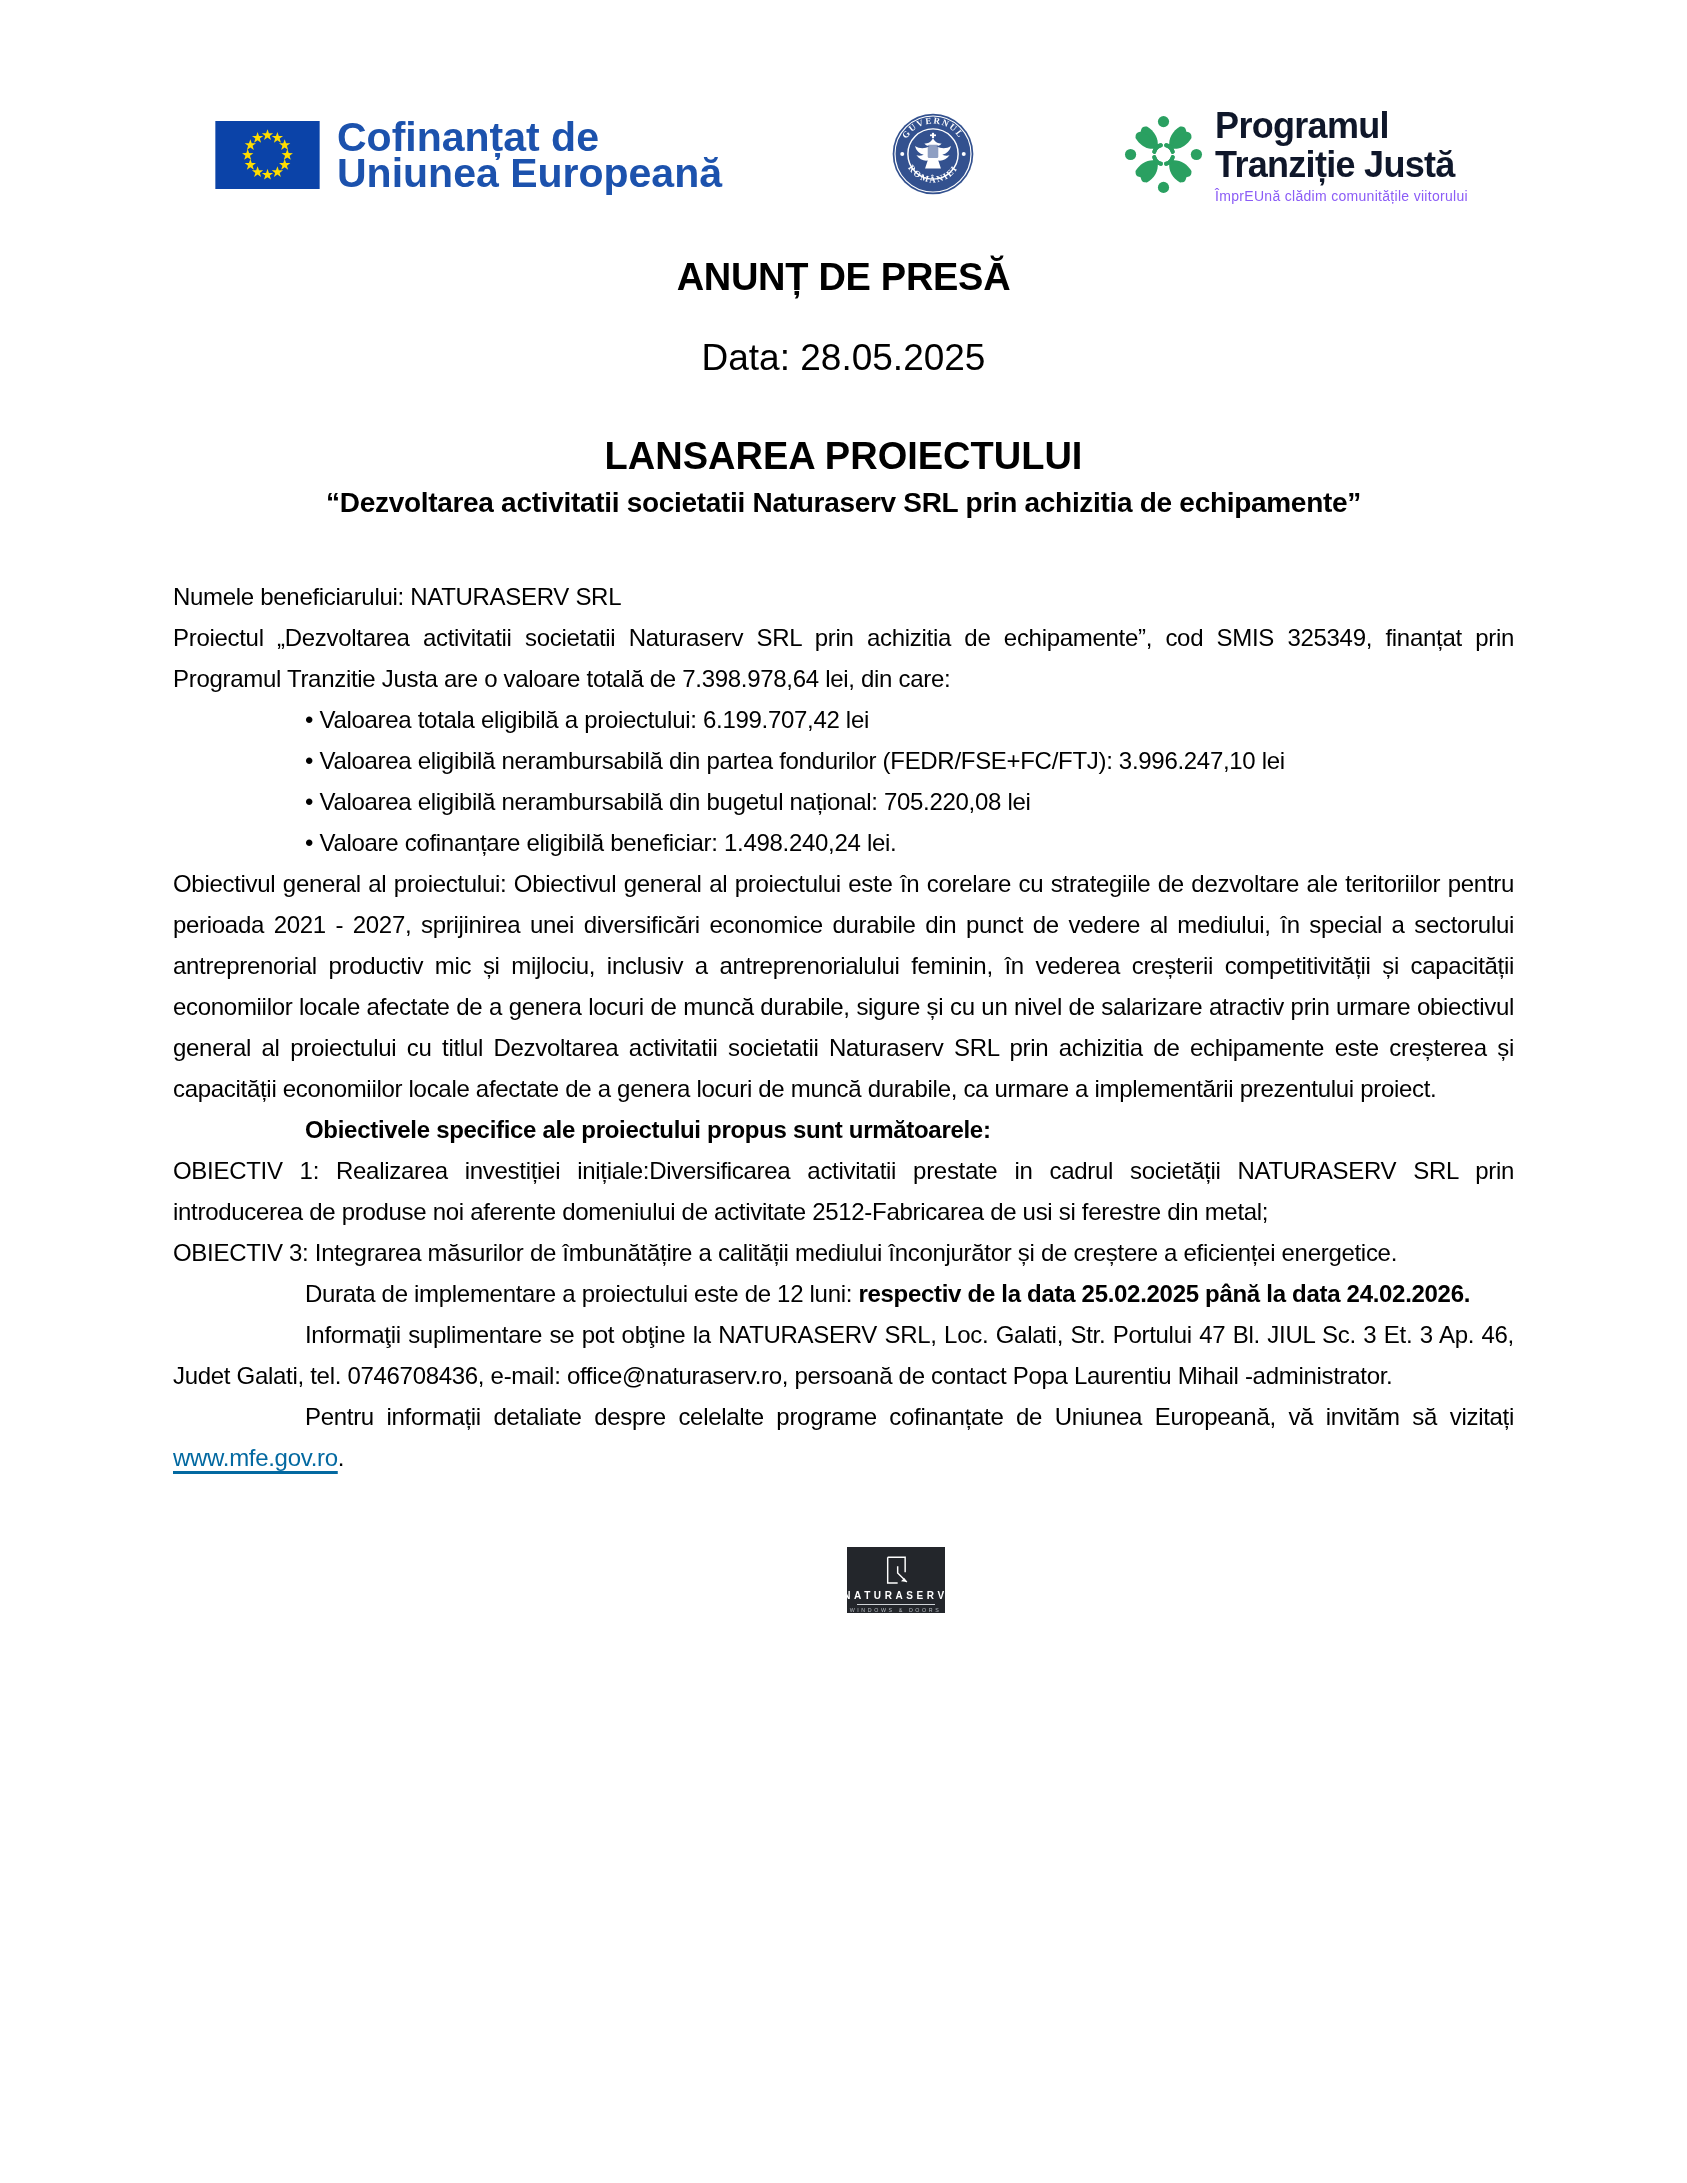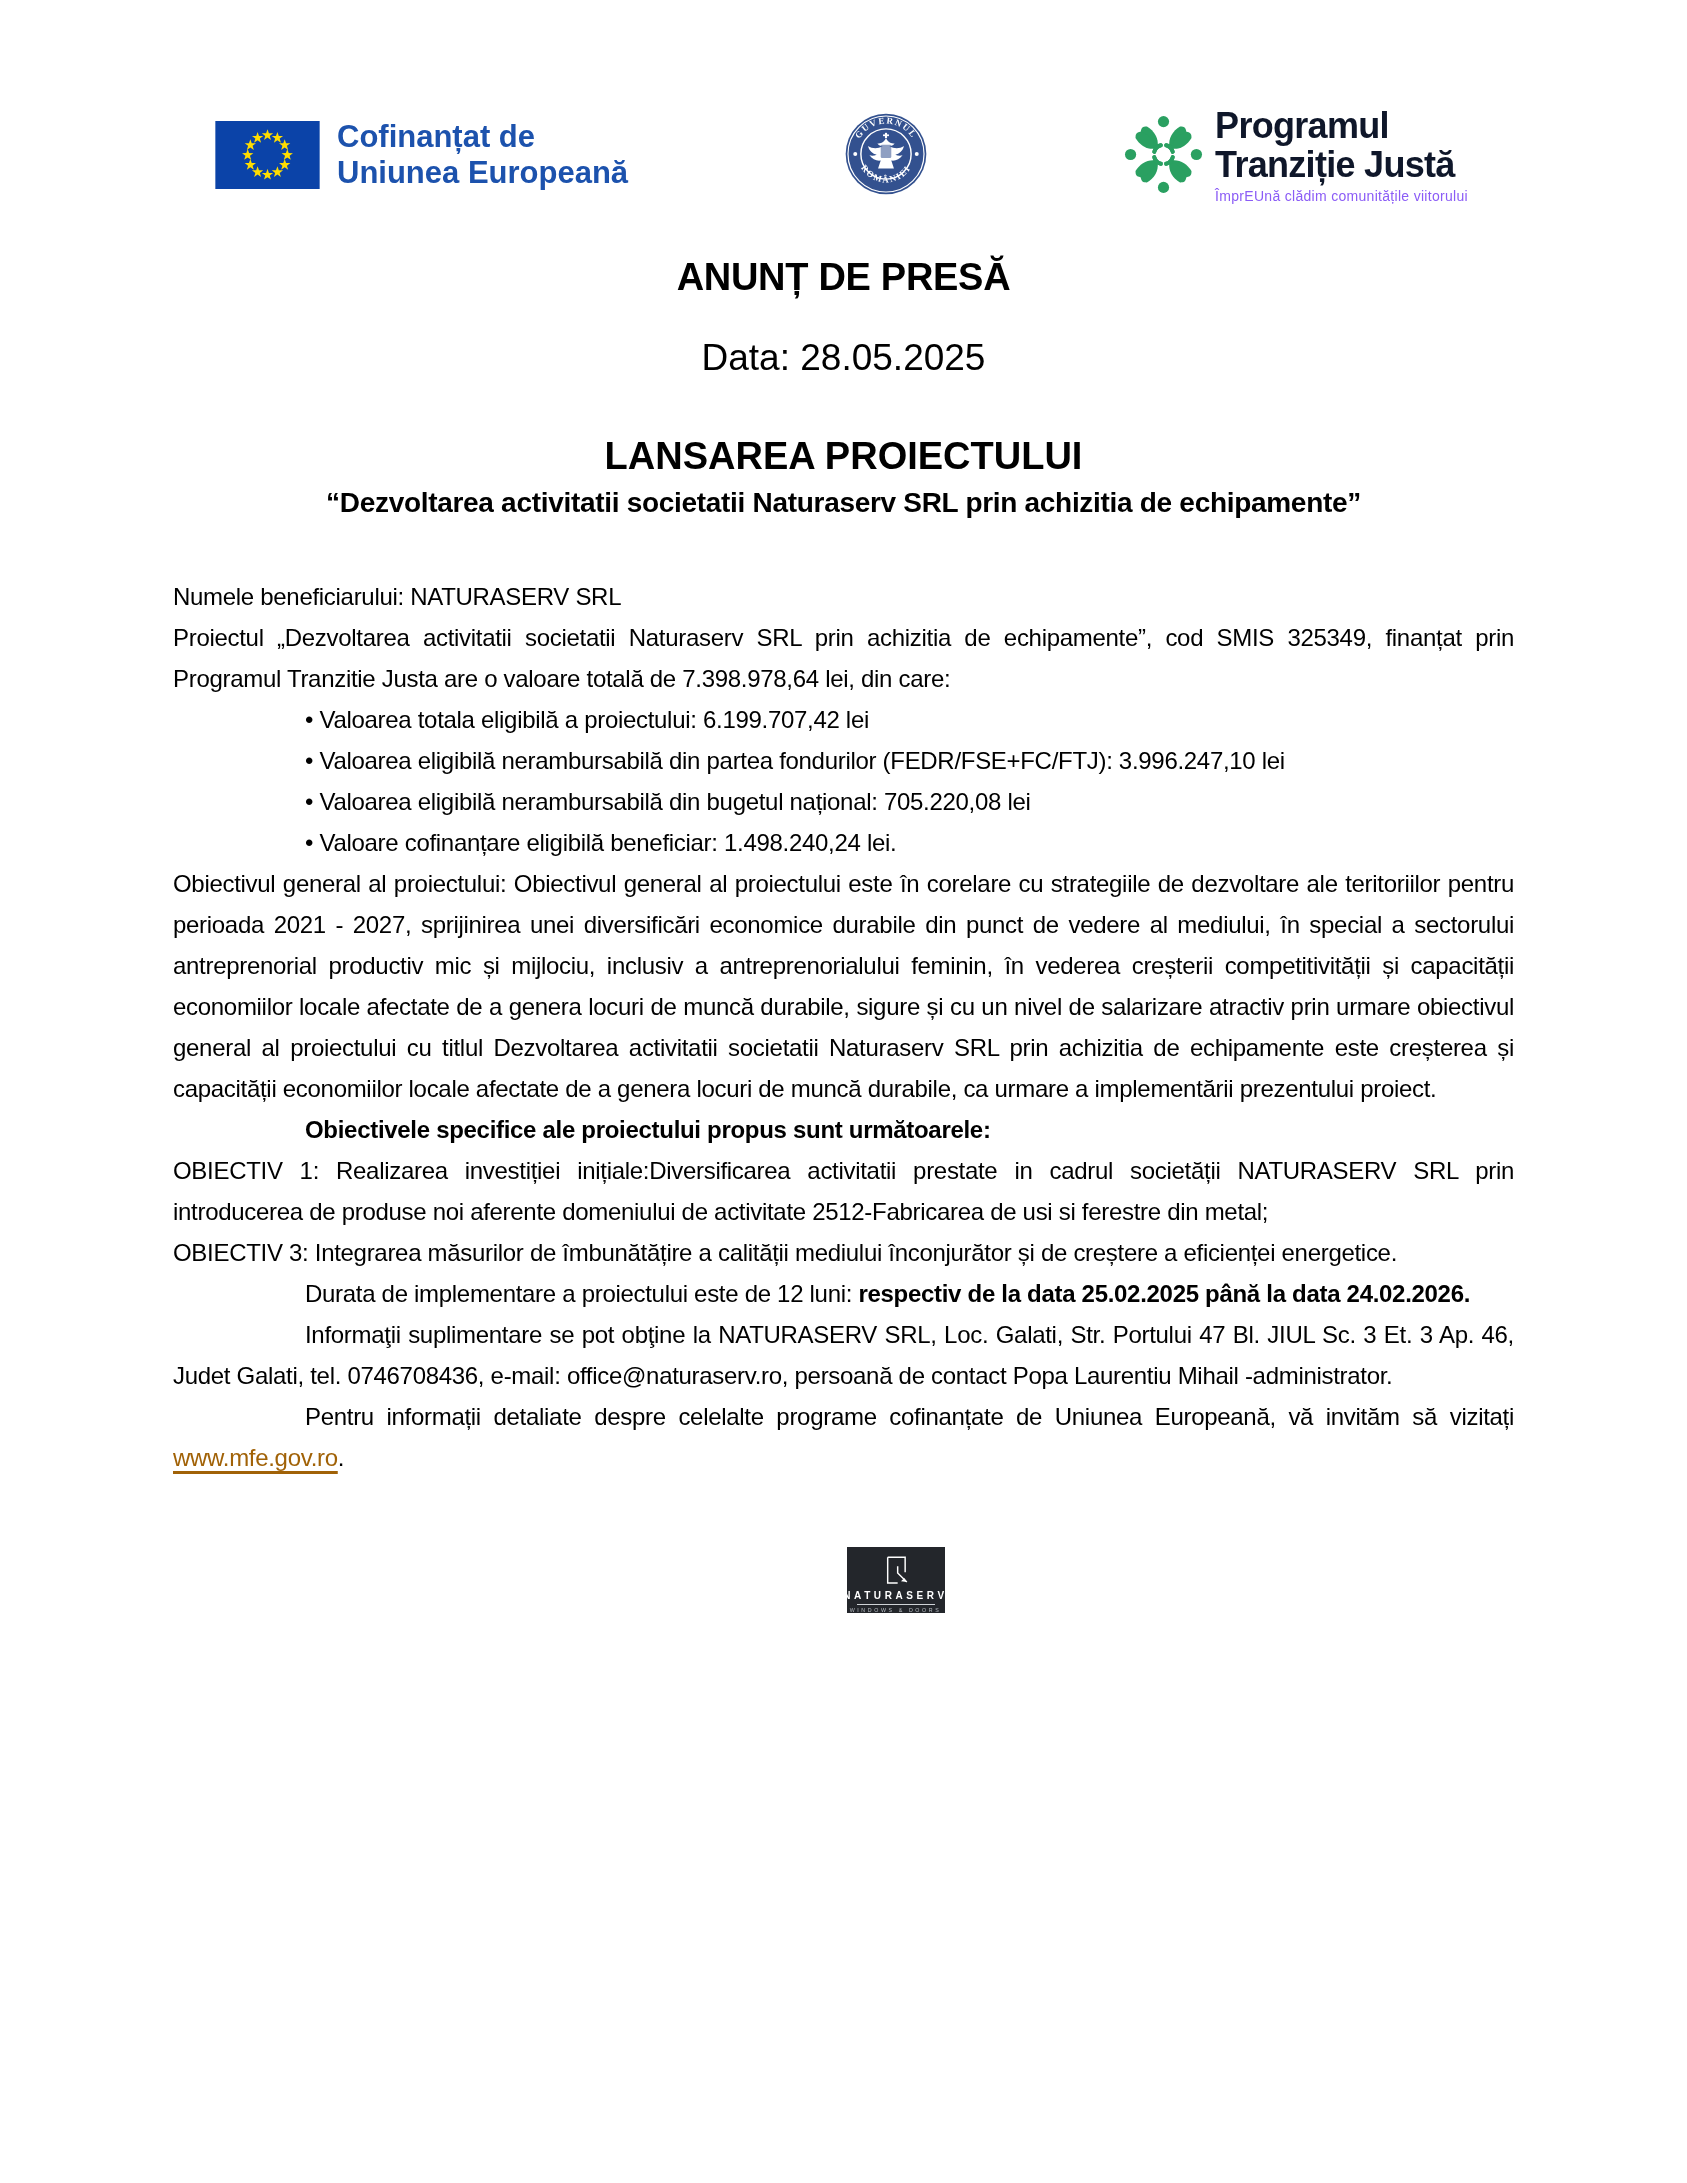--- a/index.html
+++ b/index.html
@@ -11,39 +11,39 @@
     overflow:hidden;
     font-family:"Liberation Sans","DejaVu Sans",sans-serif;
     color:#000;
     box-sizing:border-box;
     padding:95px 173px 0 173px;
   }
   
   .logos{display:flex;justify-content:space-between;align-items:center;height:119px;}
   .eu-logo{display:flex;align-items:center;margin-left:42px;}
   .eu-flag{display:block;}
-  .eu-text{margin-left:17px;font-weight:bold;font-size:31px;line-height:36px;color:#1c52ad;}
+  .eu-text{margin-left:17px;font-weight:bold;font-size:41px;line-height:36px;color:#1c52ad;}
   .gov-logo{margin-left:20px;}
   .ptj-logo{display:flex;align-items:center;margin-right:46px;}
   .ptj-text{margin-left:12px;}
   .ptj-title{font-weight:bold;font-size:36px;line-height:39px;color:#0f172a;letter-spacing:-0.7px;}
   .ptj-tagline{font-size:14px;color:#8b5cf6;margin-top:4px;letter-spacing:0.3px;}
   
   .page-title{margin:42px 0 0 0;text-align:center;font-size:38px;font-weight:bold;letter-spacing:-0.3px;}
   .date-line{margin:38px 0 12px 0;text-align:center;font-size:37px;font-weight:normal;}
   .sub1{margin:56px 0 0 0;text-align:center;font-size:38px;font-weight:bold;}
   .sub2{margin:9.3px 0 0 0;text-align:center;font-size:28px;font-weight:bold;letter-spacing:-0.3px;}
   
   .doc-body{margin-top:57px;font-size:24px;line-height:41px;letter-spacing:-0.3px;}
   .doc-body p{margin:0;}
   .pjust{text-align:justify;}
   .pind{text-indent:132px;}
   .bullet{text-align:justify;text-indent:132px;}
   .bold{font-weight:bold;}
-  a.mfe{color:#a16207;text-decoration:underline;text-underline-offset:5.3px;text-decoration-thickness:2.6px;}
+  a.mfe{color:#0369a1;text-decoration:underline;text-underline-offset:5.3px;text-decoration-thickness:2.6px;}
   
   .ns-logo{
     width:98px;height:66px;background:#23262b;
     margin:69px auto 0 auto;transform:translateX(52px);
     display:flex;flex-direction:column;align-items:center;
     box-sizing:border-box;padding-top:5.3px;
   }
   .ns-icon{display:block;}
   .ns-name{color:#ffffff;font-size:10px;font-weight:bold;letter-spacing:3.6px;margin-top:1.3px;white-space:nowrap;}
   .ns-line{width:78px;height:0.7px;background:#cfd3d7;margin-top:2.6px;}

